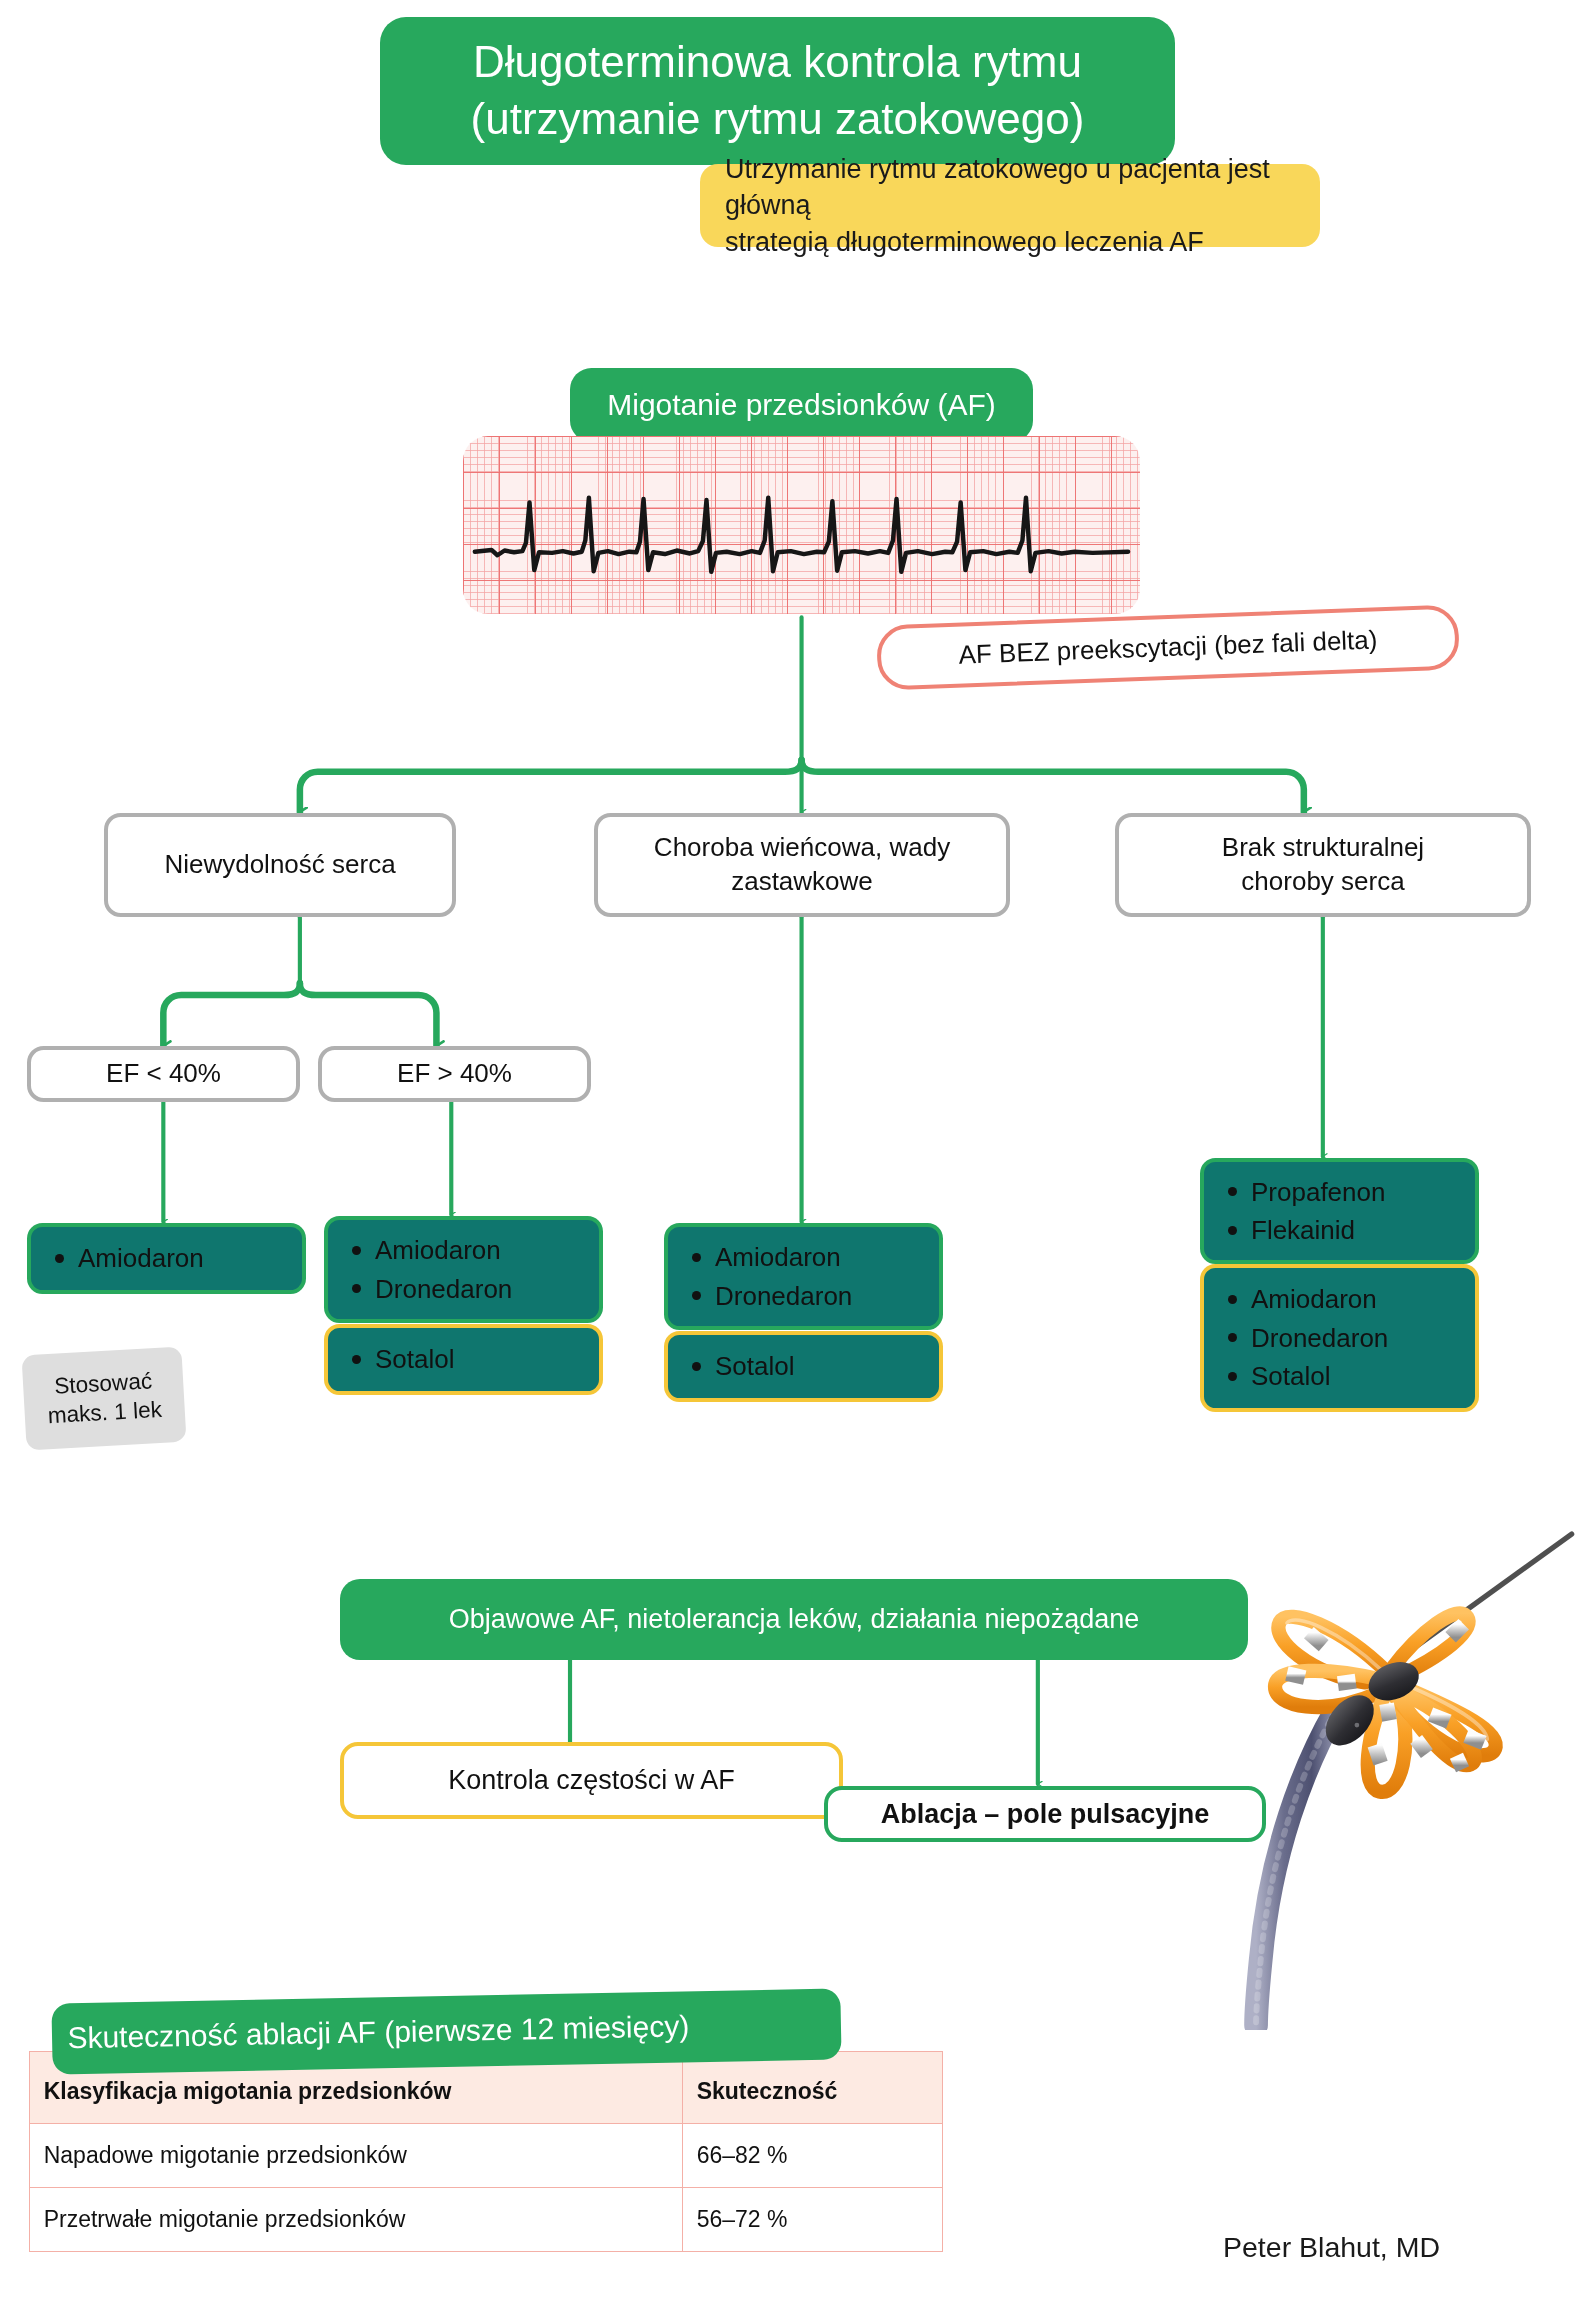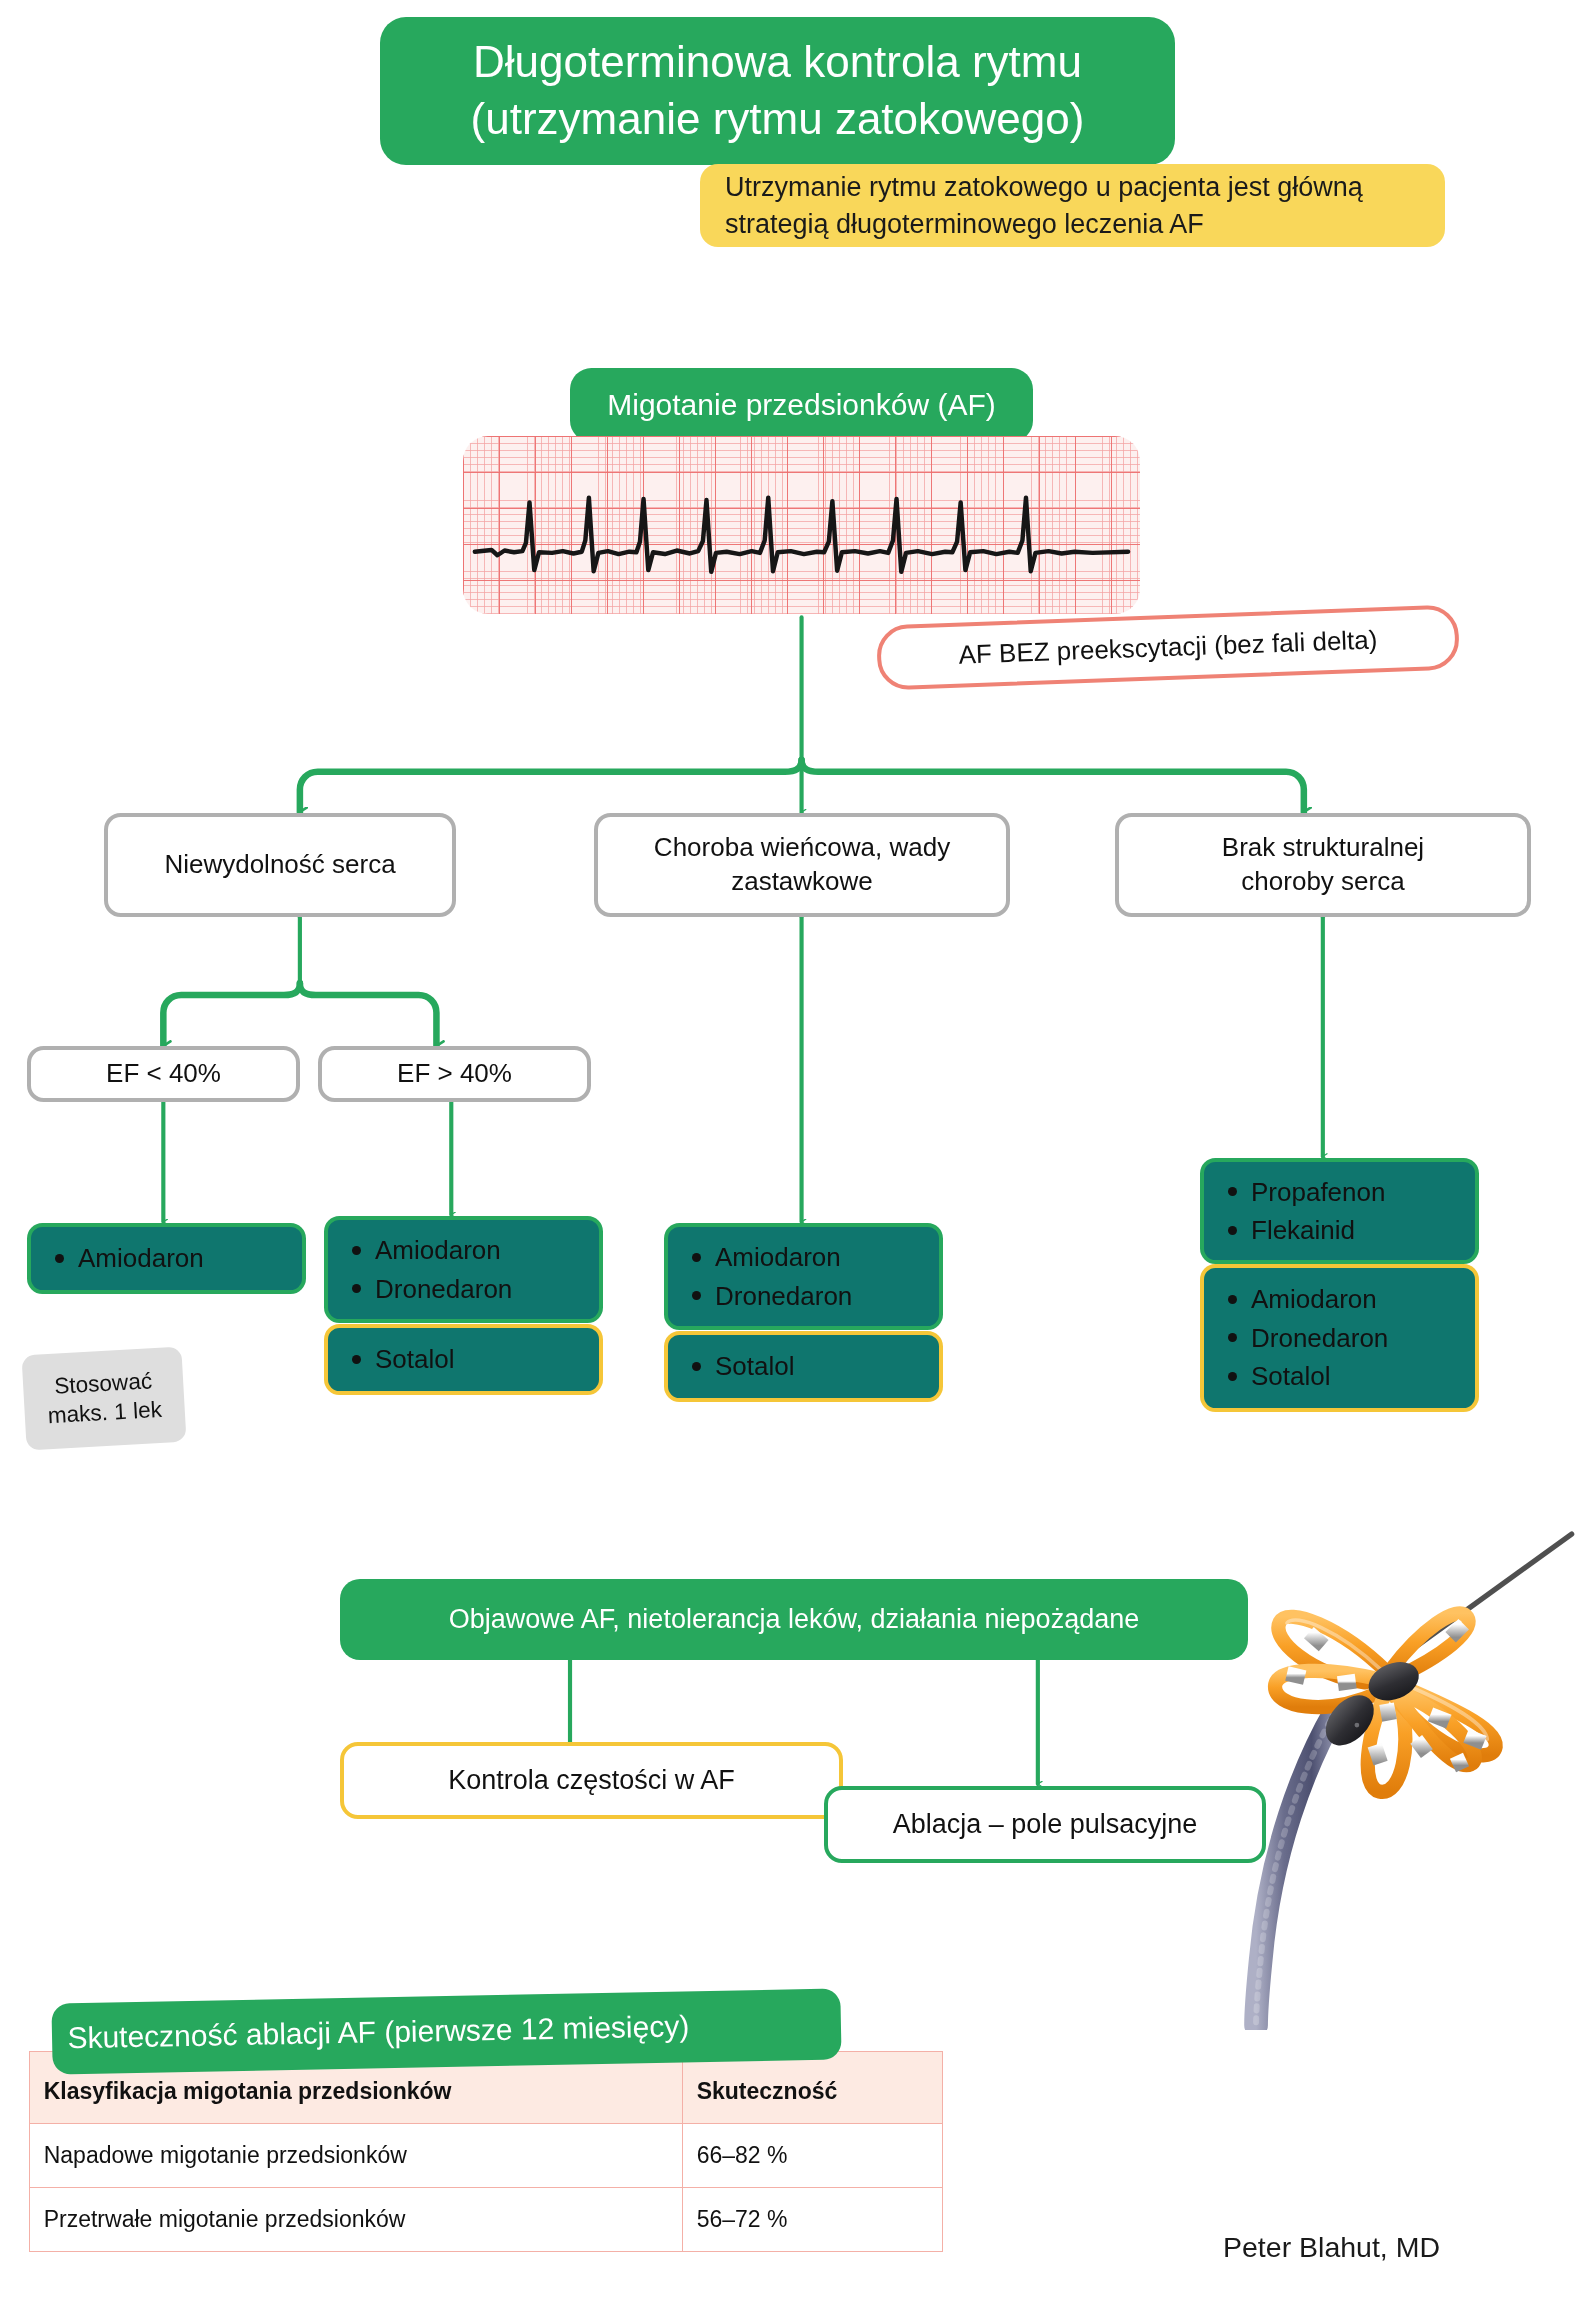--- a/index.html
+++ b/index.html
@@ -43,21 +43,21 @@
   
   #title-banner{
     left:380px; top:16.6px;
     width:795px; height:148px;
     font-size:44px;
     border-radius:26px;
     padding:0 24px;
   }
   #subtitle-banner{
     left:700px; top:164px;
-    width:745px; height:83px;
+    width:620px; height:83px;
     font-size:27px;
     padding:0 25px;
     border-radius:18px;
   }
 
   
   #af-label{
     left:570px; top:368px;
     width:463px; height:74px;
     font-size:30px;
@@ -373,21 +373,21 @@
       <li>Amiodaron</li>
       <li>Dronedaron</li>
       <li>Sotalol</li>
     </ul>
   </div>
 
   <div class="pill" id="symptomatic-banner">Objawowe AF, nietolerancja leków, działania niepożądane</div>
 
   <div class="leaf-box leaf-yellow" style="left:340px;top:1742px;width:503px;height:77px;">Kontrola częstości w AF</div>
 
-  <div class="leaf-box leaf-green" style="left:824px;top:1786px;width:442px;height:77px;">Ablacja – pole pulsacyjne</div>
+  <div class="leaf-box leaf-green" style="left:824px;top:1786px;width:442px;height:56px;font-weight:bold;">Ablacja – pole pulsacyjne</div>
 
   <svg id="catheter" viewBox="0 0 660 880">
     <defs>
       <linearGradient id="petalG" x1="0" y1="0" x2="0" y2="1">
         <stop offset="0%" stop-color="#ffc261"></stop>
         <stop offset="45%" stop-color="#f9a026"></stop>
         <stop offset="100%" stop-color="#e07d0b"></stop>
       </linearGradient>
       <linearGradient id="shaftG" x1="0" y1="0" x2="1" y2="0">
         <stop offset="0%" stop-color="#aeb0c6"></stop>

